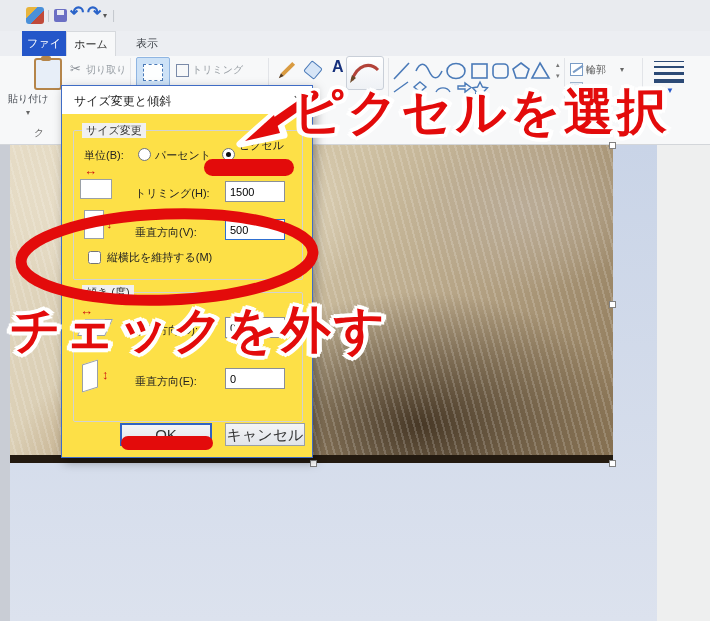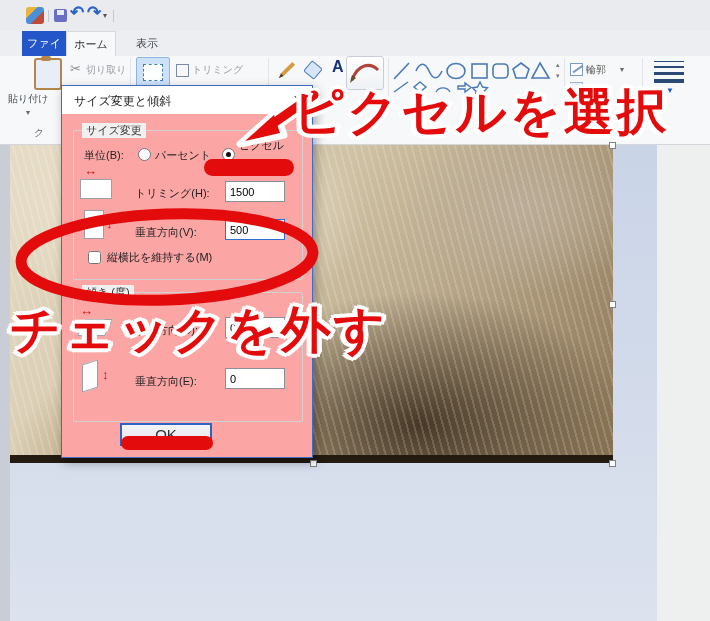--- a/index.html
+++ b/index.html
@@ -55,21 +55,21 @@
       repeating-linear-gradient(75deg,rgba(255,255,255,.16) 0 2px,transparent 2px 7px),
       radial-gradient(170px 120px at 85% 20%,rgba(186,172,152,.95),transparent 70%),
       radial-gradient(260px 160px at 28% 22%,rgba(242,234,216,.95),transparent 72%),
       radial-gradient(300px 190px at 68% 88%,rgba(62,47,30,.92),transparent 70%),
       radial-gradient(240px 160px at 30% 100%,rgba(160,124,78,.9),transparent 75%),
       radial-gradient(26px 20px at 46% 77%,rgba(215,130,135,.95),transparent 80%),
       linear-gradient(120deg,#e6dcc6,#cfc1a3 45%,#b3a183 70%,#8a7454);}
   .photo-strip{left:0;bottom:0;width:100%;height:8px;background:#231a10;}
   .handle{width:7px;height:7px;background:#fff;border:1px solid #808080;box-sizing:border-box;}
   
-  .dialog{left:61px;top:85px;width:250px;height:371px;background:#fca5a5;
+  .dialog{left:61px;top:85px;width:250px;height:371px;background:#fde047;
     border:1px solid #3f6cc5;box-shadow:3px 4px 10px rgba(0,0,0,.35);z-index:10;}
   .dlg-titlebar{left:0;top:0;width:100%;height:28px;background:#fff;}
   .dlg-title{left:12px;top:7px;font-size:12px;color:#222;}
   .dlg-close{right:11px;top:5px;font-size:13px;color:#444;}
   .groupbox{border:1px solid #d2d2d2;border-radius:2px;}
   .grouplabel{top:-8px;left:8px;background:#f0f0f0;padding:0 4px;font-size:11px;color:#333;white-space:nowrap;}
   .dtext{font-size:11px;color:#222;white-space:nowrap;}
   .radio{width:13px;height:13px;border:1px solid #70757d;border-radius:50%;background:#fff;box-sizing:border-box;}
   .radio.selected::after{content:"";position:absolute;left:3px;top:3px;width:5px;height:5px;background:#111;border-radius:50%;}
   .field{position:absolute;width:60px;height:21px;border:1px solid #8a8f98;background:#fff;
@@ -216,20 +216,21 @@
     <div class="abs icon-rect" style="left:19px;top:233px;width:26px;height:15px;transform:skewX(-25deg);"></div>
     <div class="abs dtext" style="left:73px;top:237px;">水平方向(O):</div>
     <input class="field" style="left: 163px; top: 231px;" value="0">
 
     <div class="abs icon-rect" style="left:20px;top:276px;width:14px;height:26px;transform:skewY(-18deg);"></div>
     <div class="abs red-arrow-glyph" style="left:40px;top:281px;">↕</div>
     <div class="abs dtext" style="left:73px;top:288px;">垂直方向(E):</div>
     <input class="field" style="left: 163px; top: 282px;" value="0">
 
     <div class="btn default" style="left:58px;top:337px;width:92px;">OK</div>
+    <div class="btn" style="left:163px;top:337px;width:80px;">キャンセル</div>
   </div>
 
   <div class="anno-text" style="left:293px;top:79px;text-align:right;">ピクセルを選択</div>
   <svg class="abs anno" style="left:232px;top:88px;" width="88" height="60">
     <path d="M82 7 L34 41" stroke="#fff" stroke-width="16" stroke-linecap="round" fill="none"></path>
     <path d="M44 24 L8 56 L52 47 Z" fill="#fff" stroke="#fff" stroke-width="7" stroke-linejoin="round"></path>
     <path d="M82 7 L36 39" stroke="#e30b0b" stroke-width="9" stroke-linecap="round" fill="none"></path>
     <path d="M42 27 L13 53 L48 45 Z" fill="#e30b0b"></path>
   </svg>
   <div class="red-bar" style="left:204px;top:159px;width:90px;height:17px;"></div>

